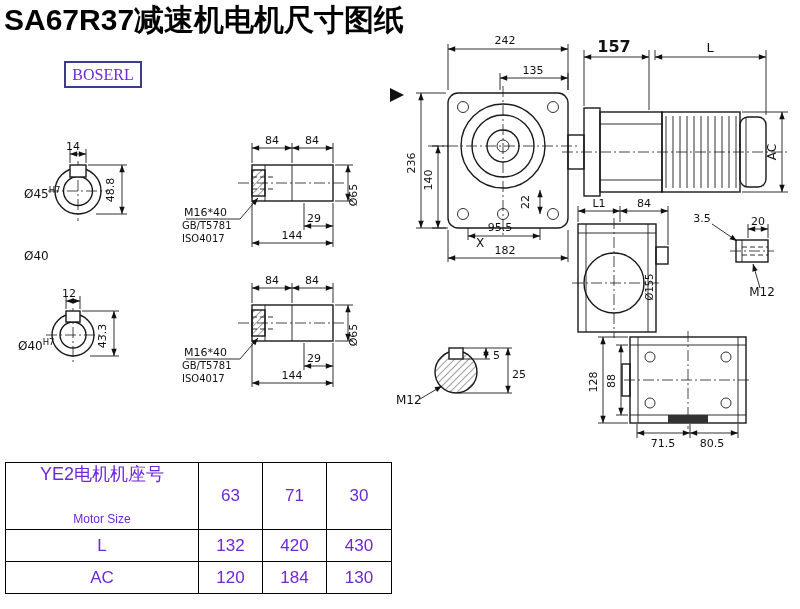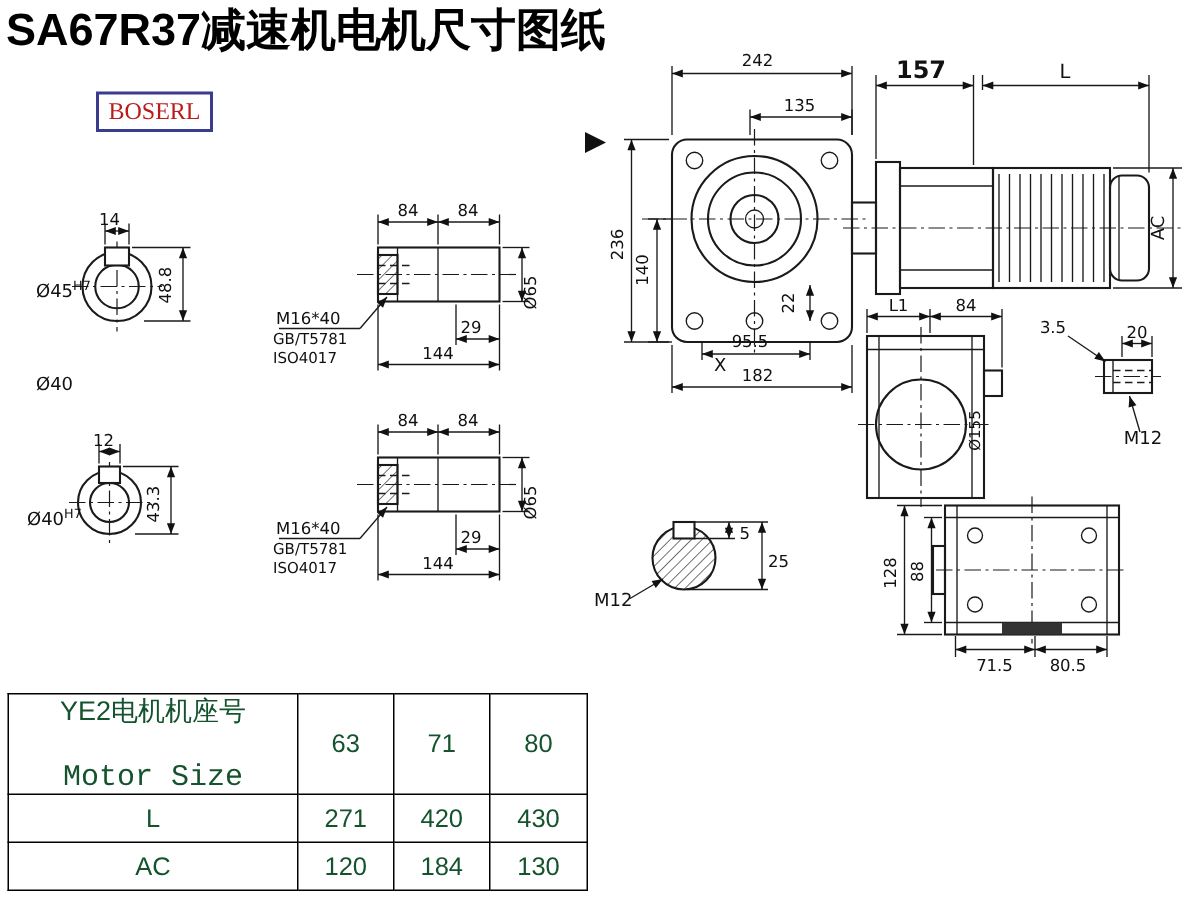--- a/index.html
+++ b/index.html
@@ -1,35 +1,35 @@
 <!DOCTYPE html>
 <html><head>
 <meta charset="utf-8">
 <style>
   * { margin:0; padding:0; box-sizing:border-box; }
   html,body { background:#fff; }
   body { width:800px; height:609px; position:relative; font-family:"Liberation Sans",sans-serif; overflow:hidden; }
   .stage { position:absolute; left:0; top:0; width:768px; height:609px; background:#fff; }
   .title { position:absolute; left:4px; top:0; font-size:30px; font-weight:bold; color:#000; white-space:nowrap; }
-  .logo { position:absolute; left:64px; top:61px; width:78px; height:27px; border:2px solid #3c3c8f; color:#b91c1c;
+  .logo { position:absolute; left:64px; top:61px; width:78px; height:27px; border:2px solid #3c3c8f; color:#6d28d9;
           font-family:"Liberation Serif",serif; font-size:16px; display:flex; align-items:center; justify-content:center; }
   svg.draw { position:absolute; left:0; top:0; }
   svg text { font-family:"DejaVu Sans",sans-serif; font-size:11px; fill:#111; }
   .ol { fill:none; stroke:#1a1a1a; stroke-width:1.4; }
   .st { stroke:#1a1a1a; stroke-width:1.4; }
   .tl { fill:none; stroke:#1a1a1a; stroke-width:0.9; }
   .cl { fill:none; stroke:#1a1a1a; stroke-width:0.8; stroke-dasharray:11 3 2 3; }
   .hl { fill:none; stroke:#1a1a1a; stroke-width:0.9; stroke-dasharray:5 3; }
   .s10 { font-size:10px; } .s12 { font-size:12px; } .s13 { font-size:13px; }
   .b15 { font-size:16px; font-weight:bold; }
   table.spec { position:absolute; left:5px; top:462px; width:386px; border-collapse:collapse; table-layout:fixed; background:#fff; }
-  table.spec td { border:1.6px solid #000; text-align:center; vertical-align:middle; font-size:17px; color:#14532d; padding:0; }
+  table.spec td { border:1.6px solid #000; text-align:center; vertical-align:middle; font-size:17px; color:#6d28d9; padding:0; }
   tr.hdr td { height:47px; } tr.row td { height:32px; }
   .hdr-cn { font-size:18px; line-height:22px; }
-  .hdr-en { font-family:Liberation Mono, monospace; font-size:20px; line-height:20px;margin-top:24px; }
+  .hdr-en { font-family:Liberation Sans, sans-serif; font-size:12px; line-height:20px;margin-top:24px; }
 </style>
 </head>
 <body>
 
 <div class="stage">
 
   <div class="title">SA67R37减速机电机尺寸图纸</div>
   <div class="logo">BOSERL</div>
 
   <svg class="draw" width="800" height="609" viewBox="0 0 800 609">
@@ -377,25 +377,25 @@
         <col style="width:65px">
       </colgroup>
     <tbody>
       <tr class="hdr">
         <td>
           <div class="hdr-cn">YE2电机机座号</div>
           <div class="hdr-en">Motor Size</div>
         </td>
         <td>63</td>
         <td>71</td>
-        <td>80</td>
+        <td>30</td>
       </tr>
       <tr class="row">
         <td>L</td>
-        <td>271</td>
+        <td>132</td>
         <td>420</td>
         <td>430</td>
       </tr>
       <tr class="row">
         <td>AC</td>
         <td>120</td>
         <td>184</td>
         <td>130</td>
       </tr>
     </tbody>

